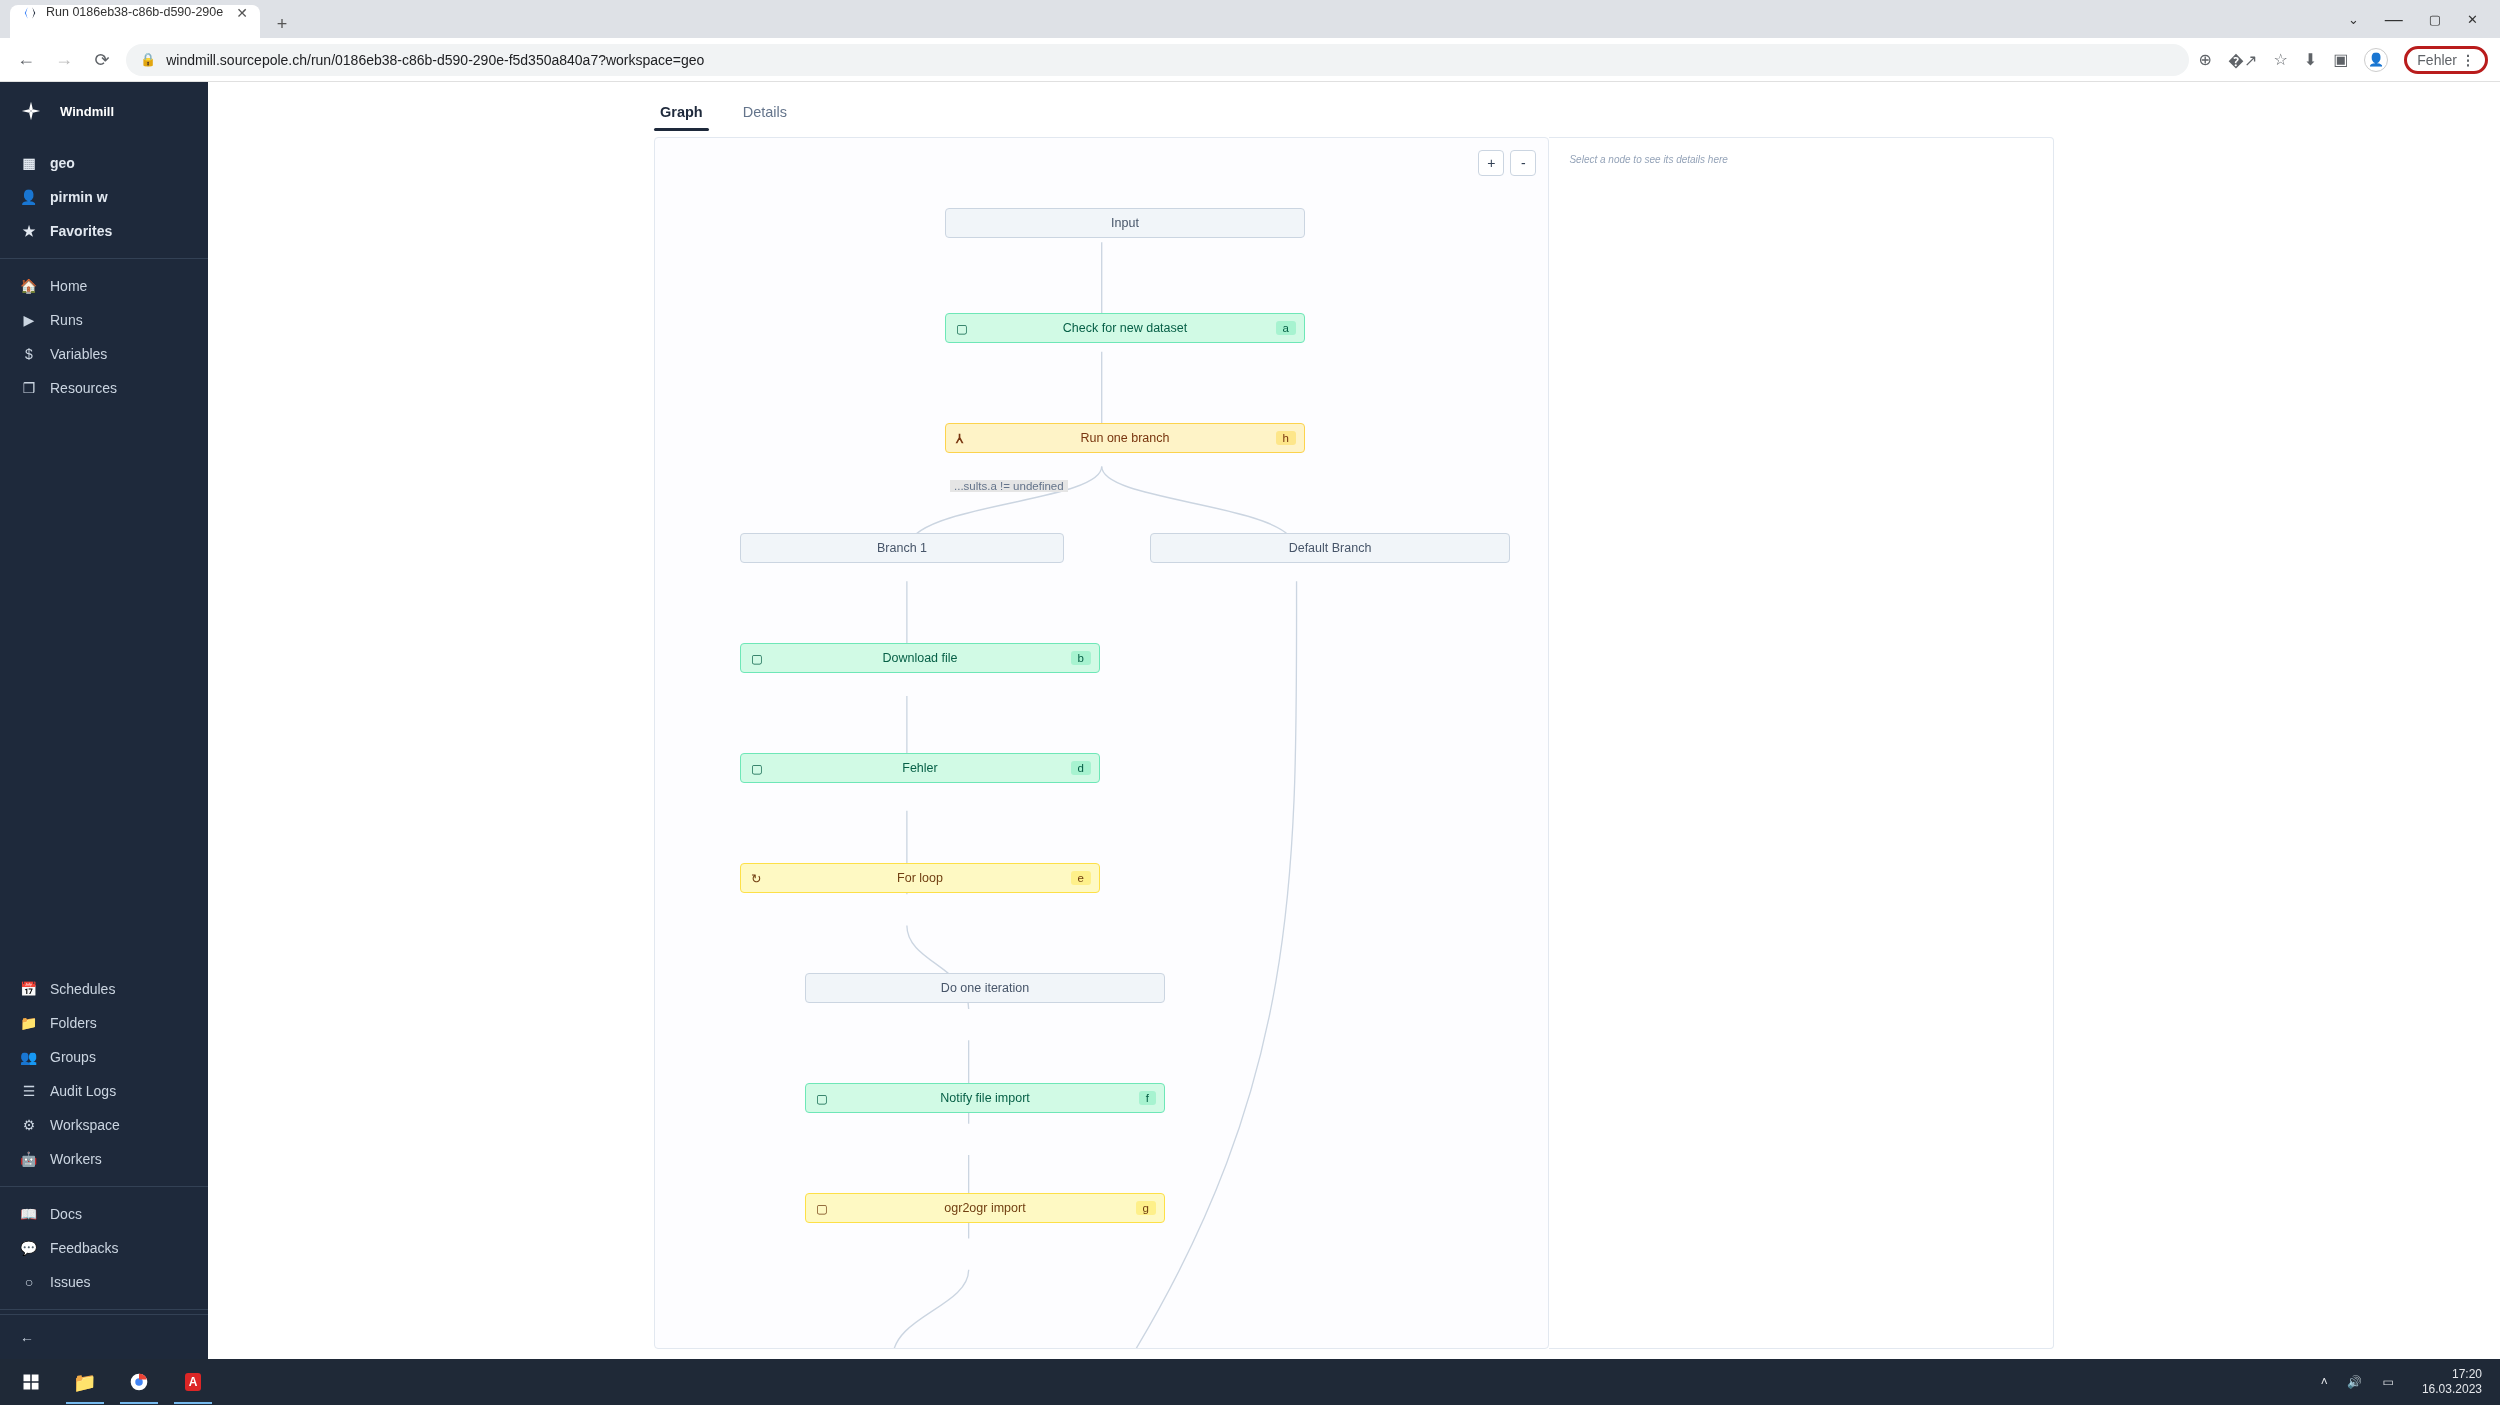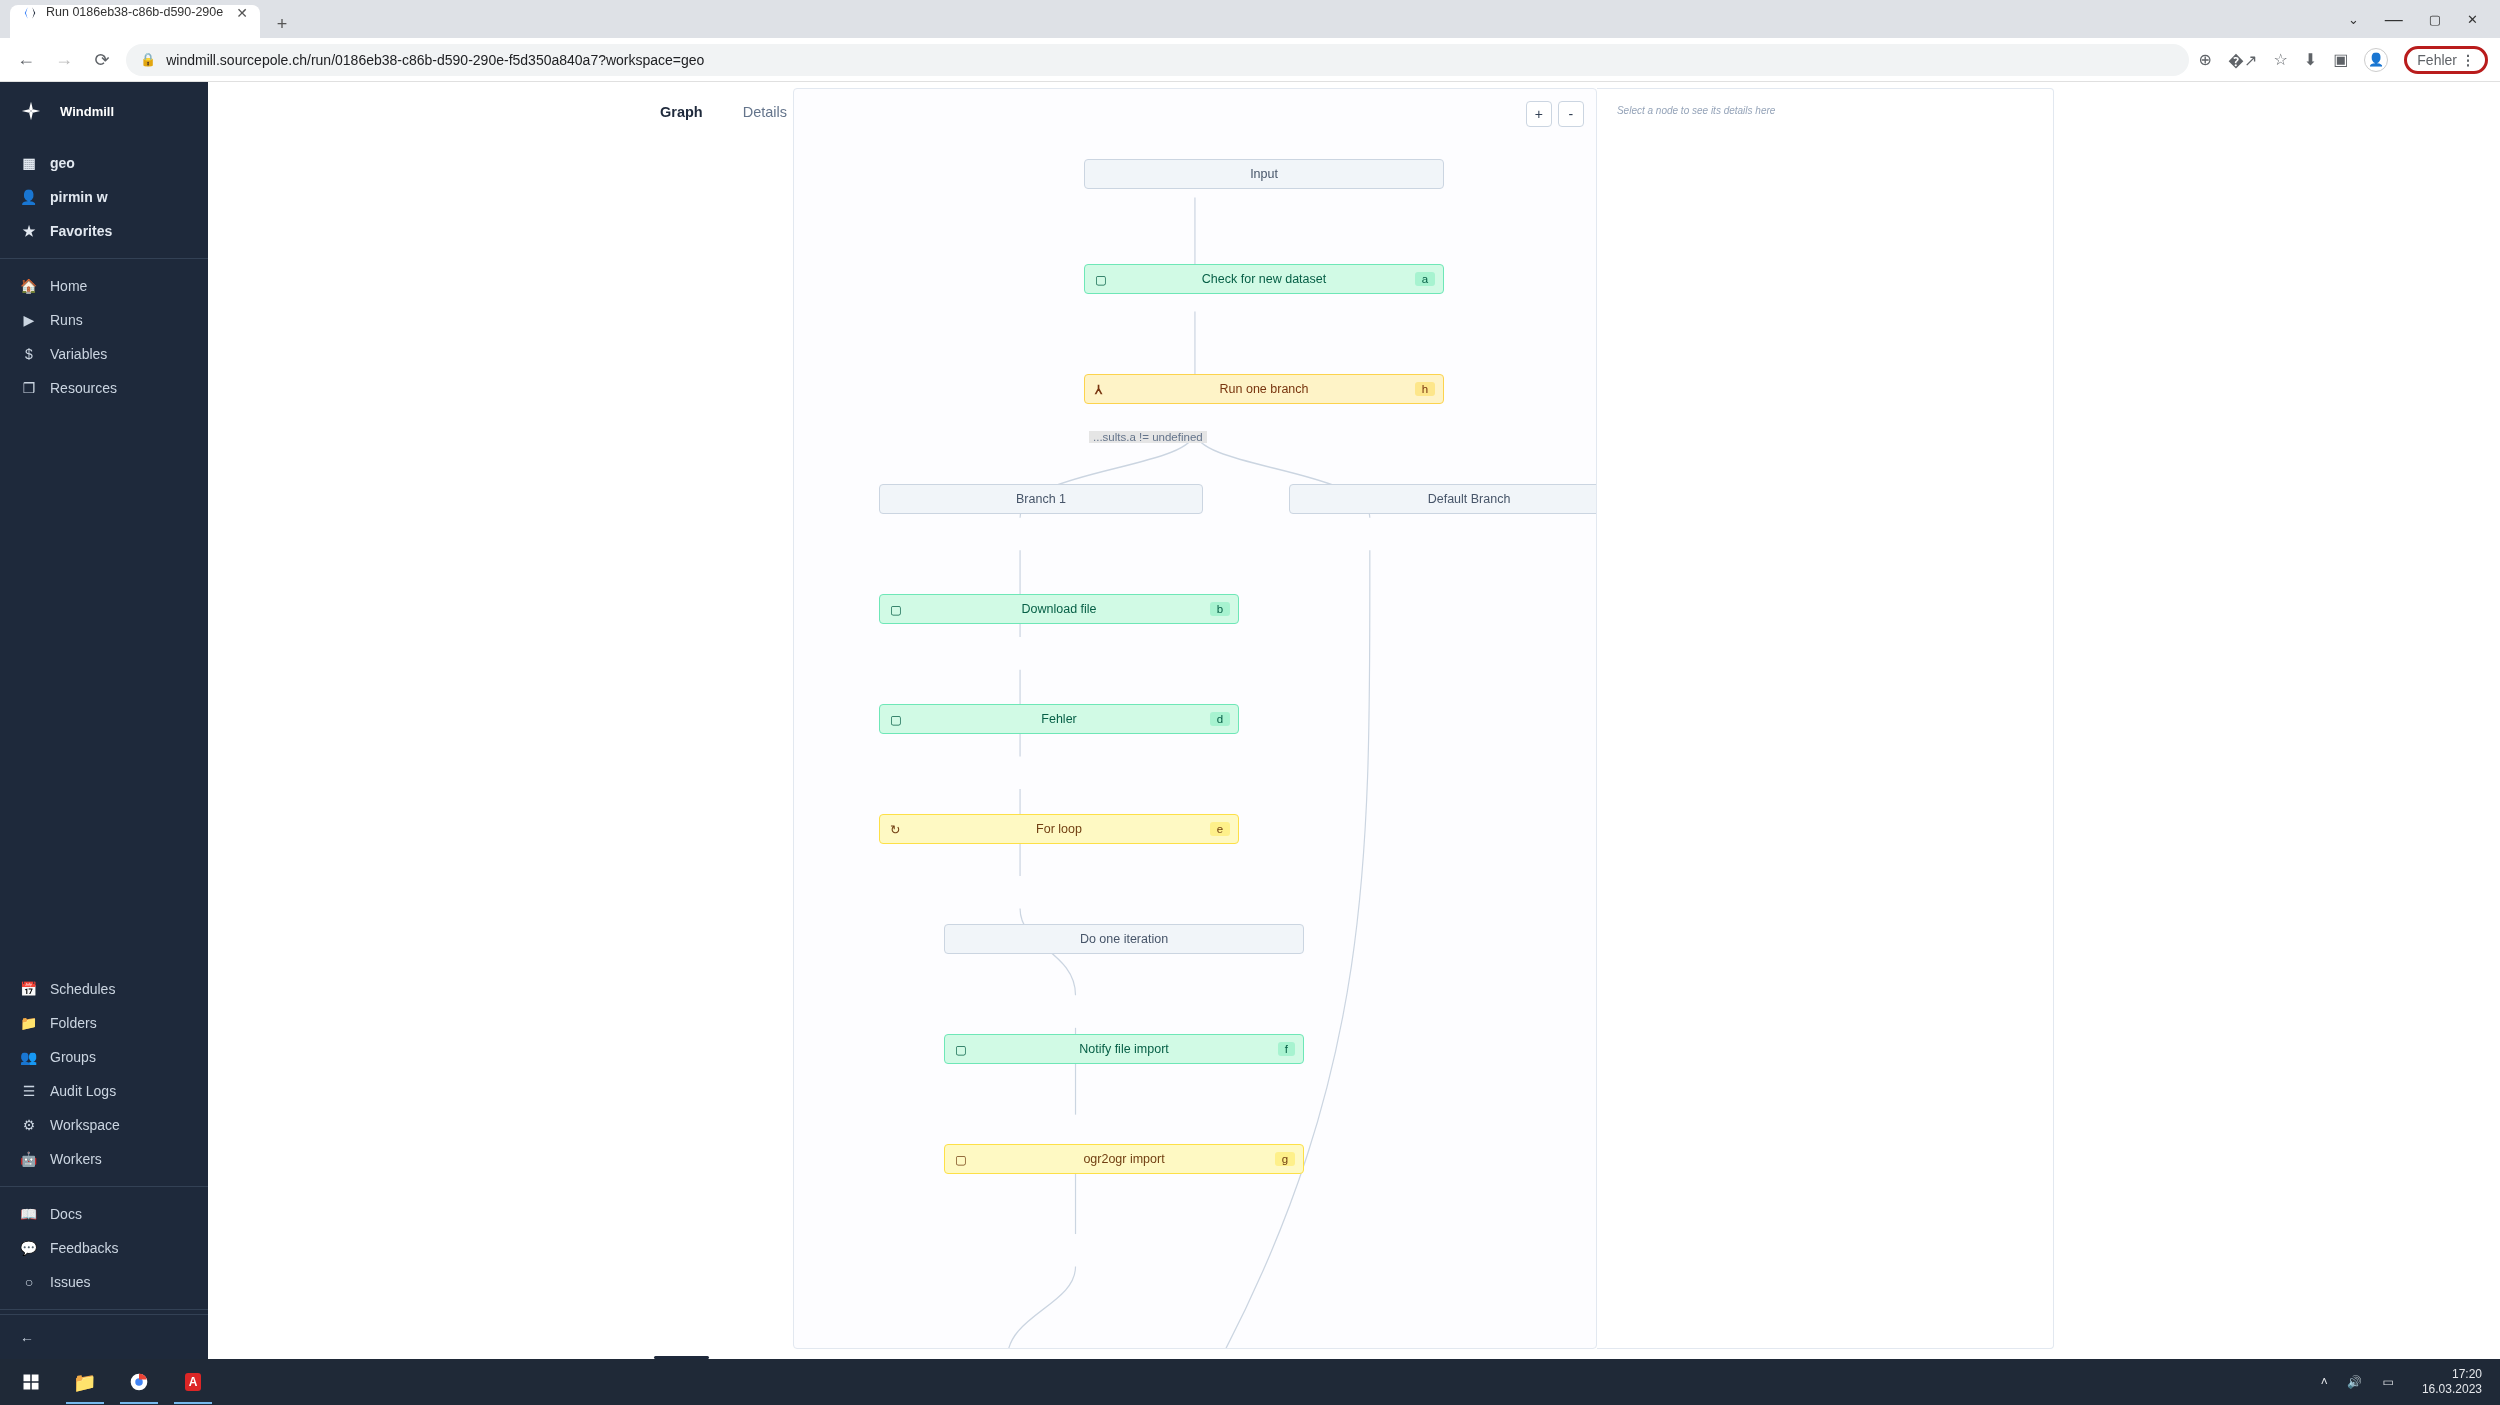--- a/index.html
+++ b/index.html
@@ -30,21 +30,21 @@
 .logo-row svg { flex-shrink: 0; }
 .sb-section { padding: 6px 0; }
 .sb-divider { height: 1px; background: #334155; margin: 4px 0; }
 .sb-item { display: flex; align-items: center; gap: 12px; padding: 9px 20px; cursor: pointer; color: #cbd5e1; }
 .sb-item .icon { width: 18px; display: flex; align-items: center; justify-content: center; font-size: 14px; }
 .sb-item.bold { font-weight: 600; color: #e2e8f0; }
 .sb-spacer { flex: 1; }
 .sb-collapse { padding: 14px 20px; border-top: 1px solid #334155; }
 
 .main { flex: 1; background: #fff; display: flex; flex-direction: column; min-width: 0; }
-.content-wrap { max-width: 1420px; margin: 0 auto; width: 100%; padding: 0 10px; flex: 1; display: flex; flex-direction: row; min-height: 0; }
+.content-wrap { max-width: 1420px; margin: 0 auto; width: 100%; padding: 0 10px; flex: 1; display: flex; flex-direction: column; min-height: 0; }
 .tabs { display: flex; gap: 28px; padding: 14px 0 0; border-bottom: 1px solid transparent; }
 .tab-item { padding: 8px 6px 10px; font-size: 14.5px; color: #64748b; cursor: pointer; position: relative; font-weight: 500; }
 .tab-item.active { color: #1e293b; font-weight: 600; }
 .tab-item.active::after { content: ""; position: absolute; left: 0; right: 0; bottom: -1px; height: 3px; background: #1e293b; border-radius: 2px; }
 
 .panel-row { display: flex; gap: 0; flex: 1; min-height: 0; margin-top: 6px; margin-bottom: 10px; }
 .graph-panel { flex: 1.06; border: 1px solid #e2e8f0; border-radius: 4px; position: relative; background: #fdfdff; overflow: hidden; }
 .detail-panel { flex: 0.55; border: 1px solid #e2e8f0; border-left: none; border-radius: 0 4px 4px 0; padding: 16px 20px; color: #94a3b8; font-style: italic; font-size: 10px; background: #fff; }
 .zoom-ctrl { position: absolute; top: 12px; right: 12px; display: flex; gap: 6px; }
 .zoom-ctrl button { width: 26px; height: 26px; border: 1px solid #cbd5e1; background: #fff; border-radius: 4px; font-size: 14px; color: #334155; display: flex; align-items: center; justify-content: center; cursor: pointer; }

